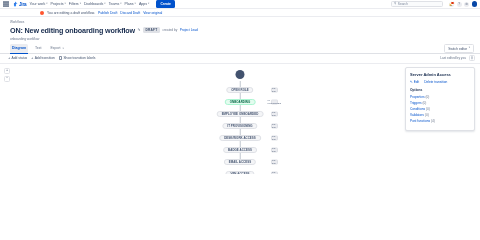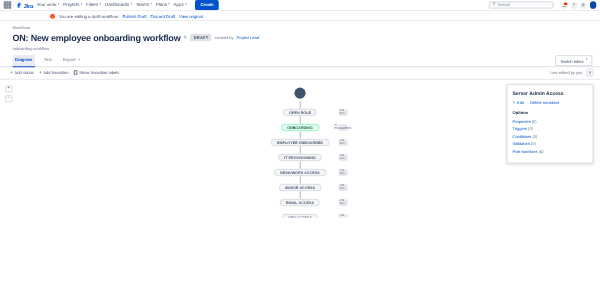--- a/index.html
+++ b/index.html
@@ -247,21 +247,21 @@
     <span class="draft-dot"></span>
     <span class="draft-text">You are editing a draft workflow.</span>
     <span class="draft-link">Publish Draft</span>
     <span class="draft-link">Discard Draft</span>
     <span class="draft-link">View original</span>
   </div>
 
   <div class="page-head">
     <div class="breadcrumb">Workflows</div>
     <div class="title-row">
-      <span class="page-title">ON: New employee onboarding workflow</span>
+      <span class="page-title">ON: New editing onboarding workflow</span>
       <span class="edit-pencil">✎</span>
       <span class="draft-chip">DRAFT</span>
       <span class="title-meta">created by</span>
       <span class="title-meta" style="color:#0052cc">Project Lead</span>
     </div>
     <div class="subtitle">onboarding workflow</div>
   </div>
 
   <div class="tabbar">
     <div class="tab active">

